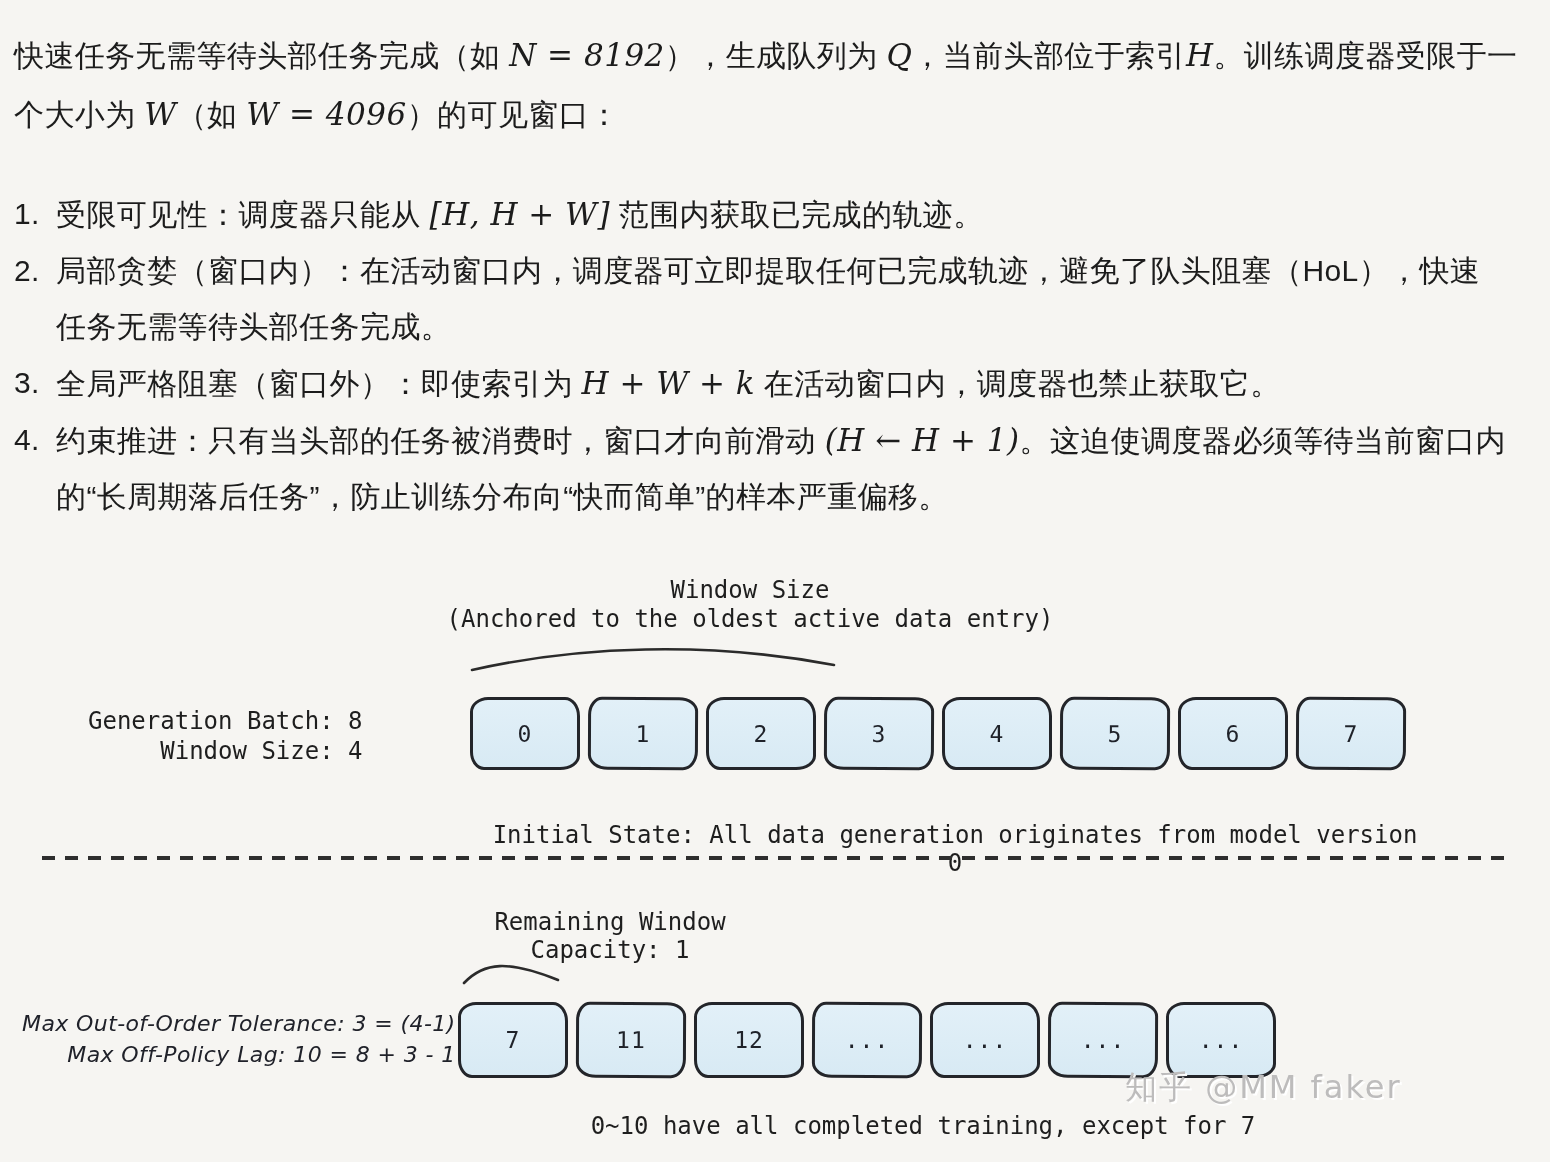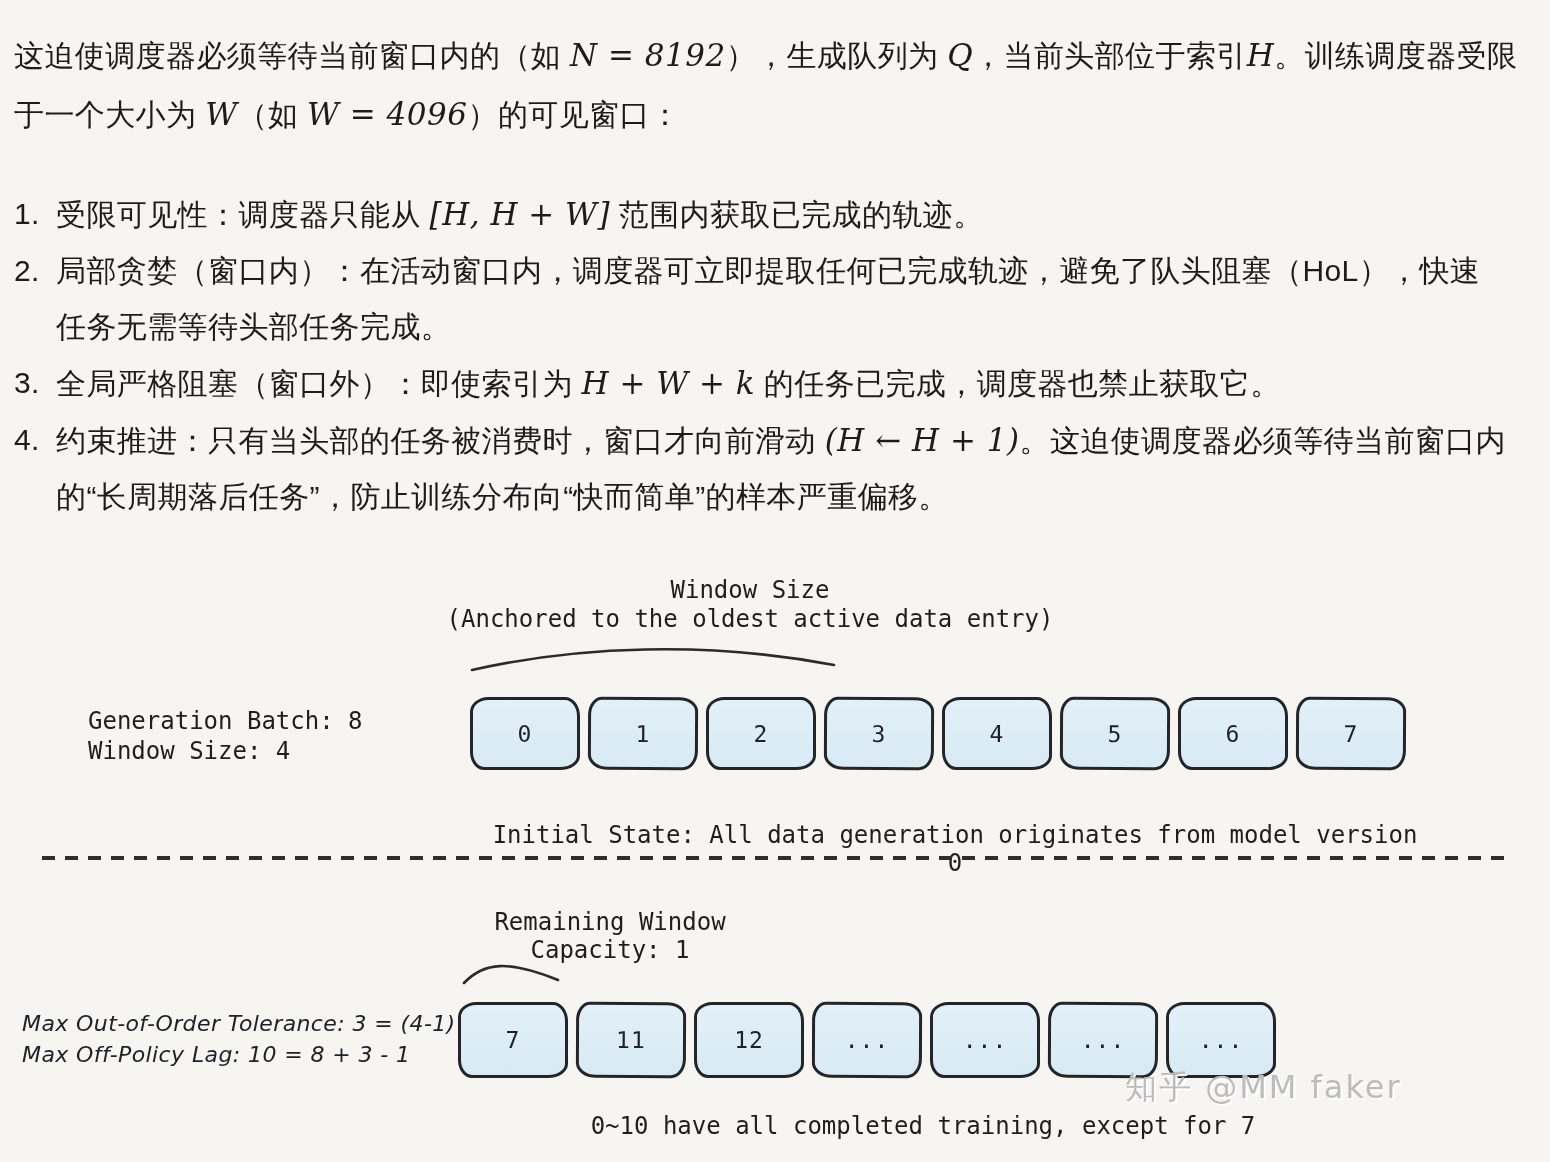--- a/index.html
+++ b/index.html
@@ -17,21 +17,21 @@
   }
   .list{margin-top:42px;font-size:30px;line-height:56px;letter-spacing:0.4px;}
   .list-item{display:flex;}
   .list-item .num{flex:0 0 42px;}
   .list-item .content{flex:1;padding-right:16px;}
   
   .mono{
     font-family:"DejaVu Sans Mono","Liberation Mono",monospace;
     font-size:24px;color:#1e1e1e;
   }
-  .abs{position:absolute;}
+  .abs{position:absolute;text-align:right;}
   .boxes-row{position:absolute;display:flex;gap:8px;}
   .box{
     width:110px;box-sizing:border-box;
     background:linear-gradient(180deg,#e2f0f8,#d8eaf4);
     border:3px solid #23252a;
     display:flex;align-items:center;justify-content:center;
     font-family:"DejaVu Sans Mono","Liberation Mono",monospace;
     font-size:23px;color:#1f2229;letter-spacing:1px;
   }
   .row-1 .box{height:73px;}
@@ -54,34 +54,34 @@
     font-size:32px;letter-spacing:2px;color:#bdbcbc;
     text-shadow:2px 2px 0 rgba(255,255,255,0.95);
     font-family:"DejaVu Sans","Liberation Sans",sans-serif;
   }
   .center{text-align:center;}
 </style>
 </head>
 <body>
 
 <div class="text-block">
-  <div class="intro"><span>这迫使调度器必须等待当前窗口内的（如 </span><span class="math">N = 8192</span><span>），生成队列为 </span><span class="math">Q</span><span>，当前头部位于索引</span><span class="math">H</span><span>。训练调度器受限于一个大小为 </span><span class="math">W</span><span>（如 </span><span class="math">W = 4096</span><span>）的可见窗口：</span></div>
+  <div class="intro"><span>快速任务无需等待头部任务完成（如 </span><span class="math">N = 8192</span><span>），生成队列为 </span><span class="math">Q</span><span>，当前头部位于索引</span><span class="math">H</span><span>。训练调度器受限于一个大小为 </span><span class="math">W</span><span>（如 </span><span class="math">W = 4096</span><span>）的可见窗口：</span></div>
 
   <div class="list">
     <div class="list-item">
       <span class="num">1.</span>
       <span class="content"><span>受限可见性：调度器只能从 </span><span class="math">[H, H + W]</span><span> 范围内获取已完成的轨迹。</span></span>
     </div>
     <div class="list-item">
       <span class="num">2.</span>
       <span class="content"><span>局部贪婪（窗口内）：在活动窗口内，调度器可立即提取任何已完成轨迹，避免了队头阻塞（HoL），快速任务无需等待头部任务完成。</span></span>
     </div>
     <div class="list-item">
       <span class="num">3.</span>
-      <span class="content"><span>全局严格阻塞（窗口外）：即使索引为 </span><span class="math">H + W + k</span><span> 的任务已完成，调度器也禁止获取它。</span></span>
+      <span class="content"><span>全局严格阻塞（窗口外）：即使索引为 </span><span class="math">H + W + k</span><span> 在活动窗口内，调度器也禁止获取它。</span></span>
     </div>
     <div class="list-item">
       <span class="num">4.</span>
       <span class="content"><span>约束推进：只有当头部的任务被消费时，窗口才向前滑动 </span><span class="math">(H ← H + 1)</span><span>。这迫使调度器必须等待当前窗口内的“长周期落后任务”，防止训练分布向“快而简单”的样本严重偏移。</span></span>
     </div>
   </div>
 </div>
 
 <div class="abs mono center" style="top:576px;left:400px;width:700px;line-height:29px;">
   <div>Window Size</div>

